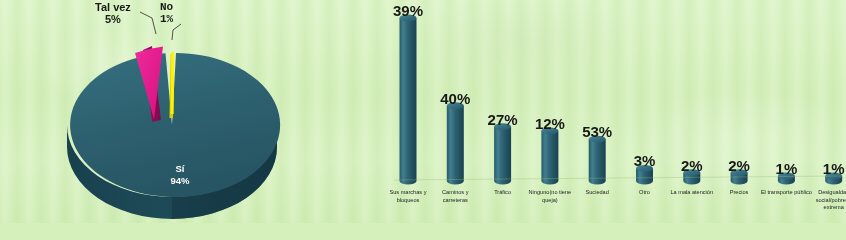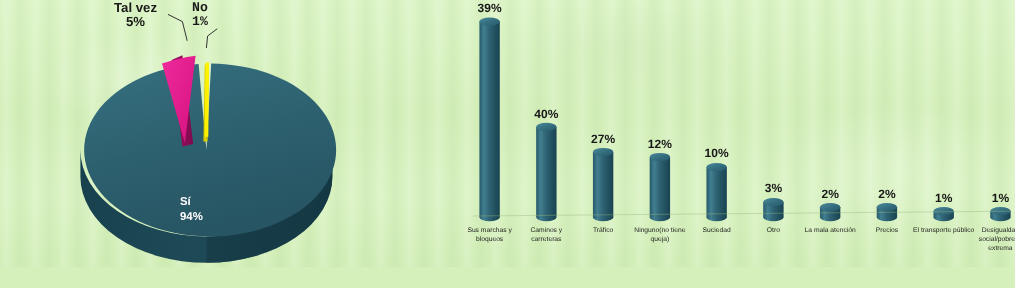--- a/index.html
+++ b/index.html
@@ -41,31 +41,31 @@
     text-align:center;
     line-height:1.08;
     white-space:nowrap;
   }
   #lbl-talvez{left:95px;top:2px;font-size:11px;}
   #lbl-no{left:160px;top:2px;font-size:11px;font-family:Liberation Mono, monospace;}
   .callout .pct{display:block;font-size:11px;}
 
   #lbl-si{
     position:absolute;left:150px;top:163px;
-    width:60px;text-align:left;
+    width:60px;text-align:center;
     color:#ffffff;font-size:9.5px;font-weight:bold;line-height:1.25;
   }
 
   
   #bar-panel{position:absolute;left:390px;top:0;width:456px;height:223px;}
   .bar-svg{position:absolute;left:0;top:0;}
   .barlabel{
     position:absolute;
     font-weight:bold;color:#181818;
-    font-size:10px;
+    font-size:15px;
     text-align:center;white-space:nowrap;
     transform:translateX(-50%);
   }
   .catlabel{
     position:absolute;
     color:#1e1e1e;
     font-size:5.6px;
     line-height:1.35;
     text-align:center;
     transform:translateX(-50%);
@@ -209,21 +209,21 @@
           <ellipse cx="443.7" cy="176" rx="8.5" ry="3.4" fill="url(#cylCap)"></ellipse>
         </g>
 
       <path d="M 4,180 L 452,176" stroke="rgba(150,185,125,0.45)" stroke-width="0.8" fill="none"></path>
     </svg>
     <div id="bar-value-labels">
         <div class="barlabel" style="left: 18px; top: 1.98px;">39%</div>
         <div class="barlabel" style="left: 65.3px; top: 89.76px;">40%</div>
         <div class="barlabel" style="left: 112.6px; top: 110.66px;">27%</div>
         <div class="barlabel" style="left: 159.9px; top: 114.84px;">12%</div>
-        <div class="barlabel" style="left: 207.2px; top: 123.2px;">10%</div>
+        <div class="barlabel" style="left: 207.2px; top: 123.2px;">53%</div>
         <div class="barlabel" style="left: 254.5px; top: 152.46px;">3%</div>
         <div class="barlabel" style="left: 301.8px; top: 156.64px;">2%</div>
         <div class="barlabel" style="left: 349.1px; top: 156.64px;">2%</div>
         <div class="barlabel" style="left: 396.4px; top: 160px;">1%</div>
         <div class="barlabel" style="left: 443.7px; top: 160px;">1%</div>
       </div>
     <div id="bar-cat-labels">
         <div class="catlabel" style="left: 18px; top: 189px;">Sus marchas y bloqueos</div>
         <div class="catlabel" style="left: 65.3px; top: 189px;">Caminos y carreteras</div>
         <div class="catlabel" style="left: 112.6px; top: 189px;">Tráfico</div>

